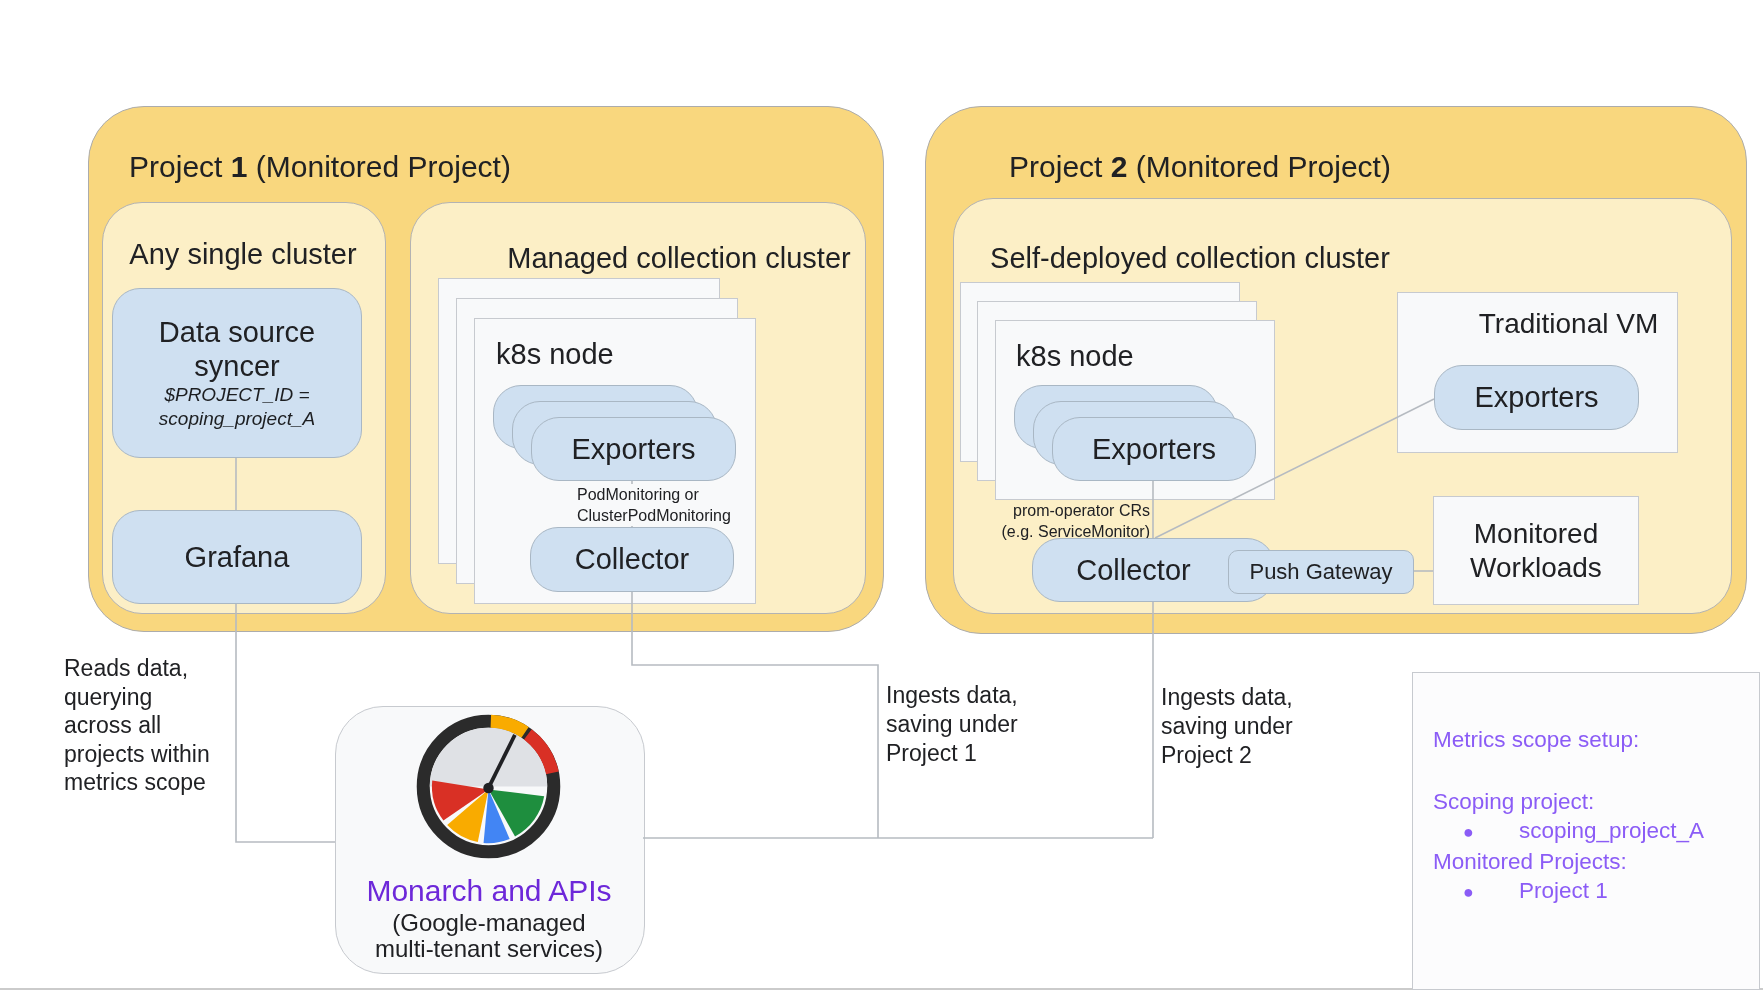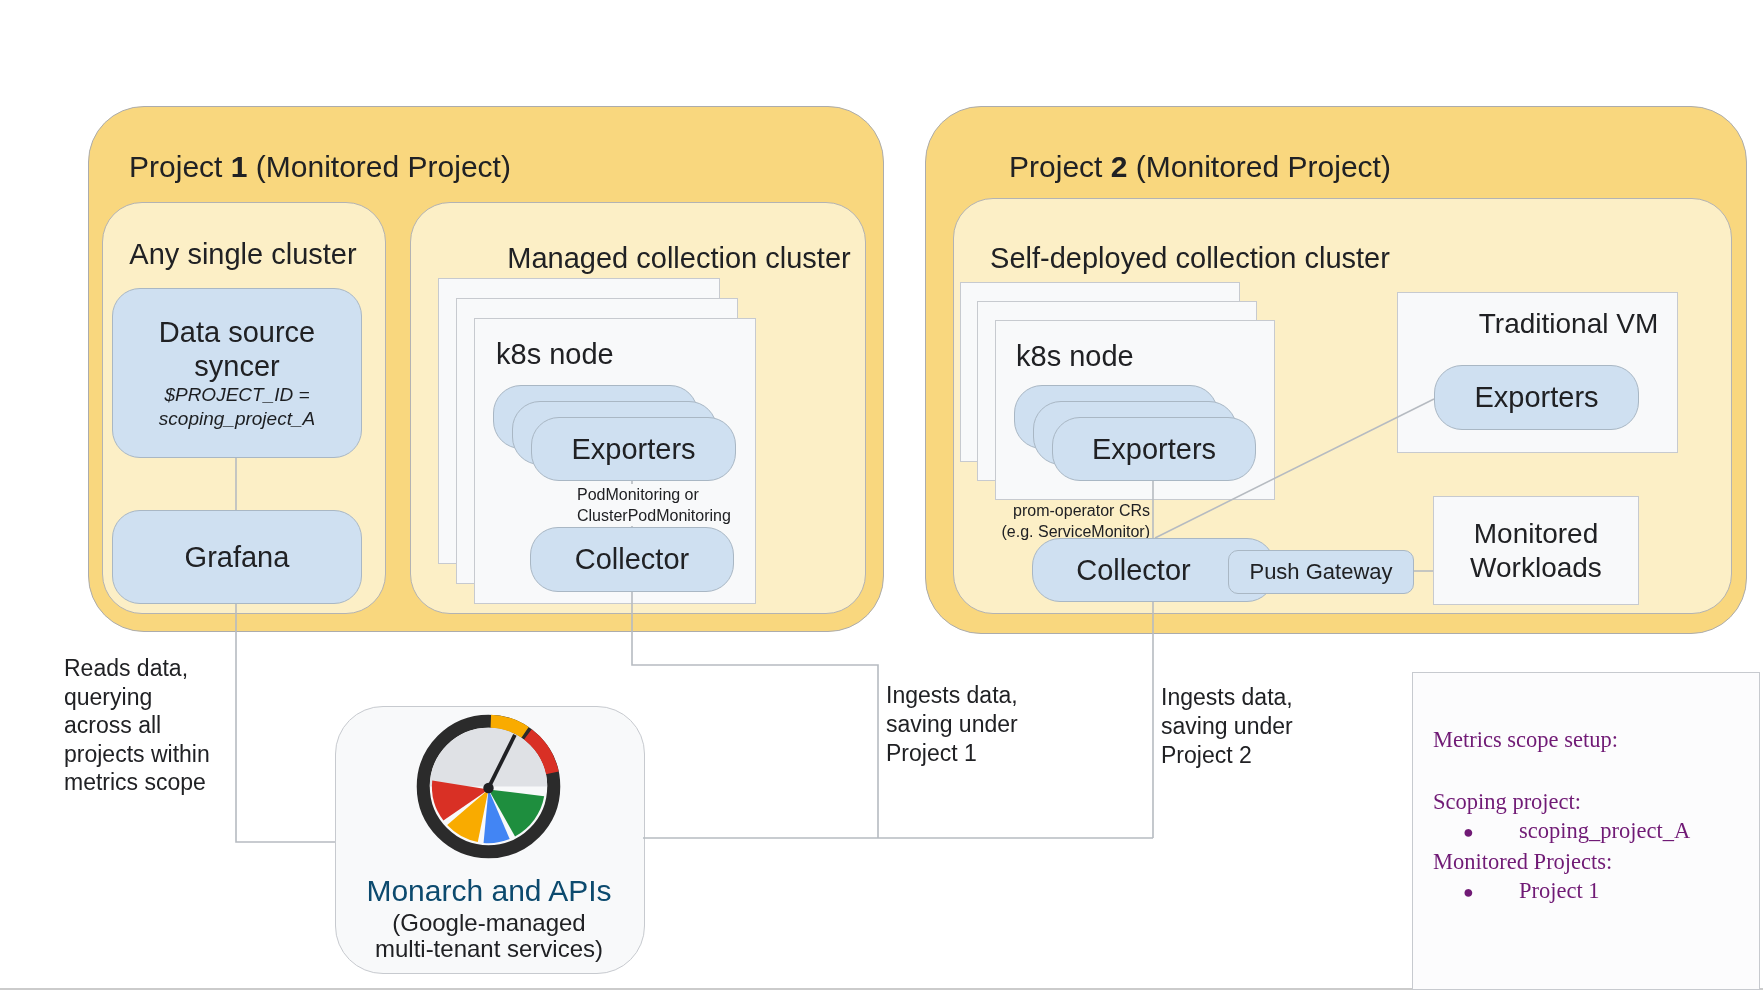--- a/index.html
+++ b/index.html
@@ -18,23 +18,23 @@
   .proj-title{font-size:30px;color:#202124;}
   .proj-title .b{font-weight:700;}
   .cluster-title{font-size:29px;color:#202124;}
   .node-label{font-size:29px;color:#202124;}
   .box-label{font-size:29px;color:#202124;}
   .small-label{font-size:16px;line-height:21px;color:#202124;}
   .annot{font-size:23px;line-height:28.5px;color:#202124;}
   .syncer-sub{font-style:italic;font-size:19px;line-height:24px;}
   .pg-label{font-size:22px;color:#202124;}
   svg.lines{position:absolute;left:0;top:0;z-index:4;pointer-events:none;}
-  .monarch-title{font-size:30px;color:#0c4a6e;}
+  .monarch-title{font-size:30px;color:#6d28d9;}
   .monarch-sub{font-size:24px;line-height:26px;color:#202124;}
-  .metrics-text{font-size:22.5px;line-height:29px;color:#701a75;font-family:Liberation Serif, serif;}
+  .metrics-text{font-size:22.5px;line-height:29px;color:#8b5cf6;}
   .bullet-row{margin-left:30px;}
   .bullet-row .bullet{display:inline-block;width:56px;font-size:18px;}
   .bottom-rule{background:#CBCBCB;z-index:0;}
 </style>
 </head>
 <body>
 
 <div id="canvas">
 
 

